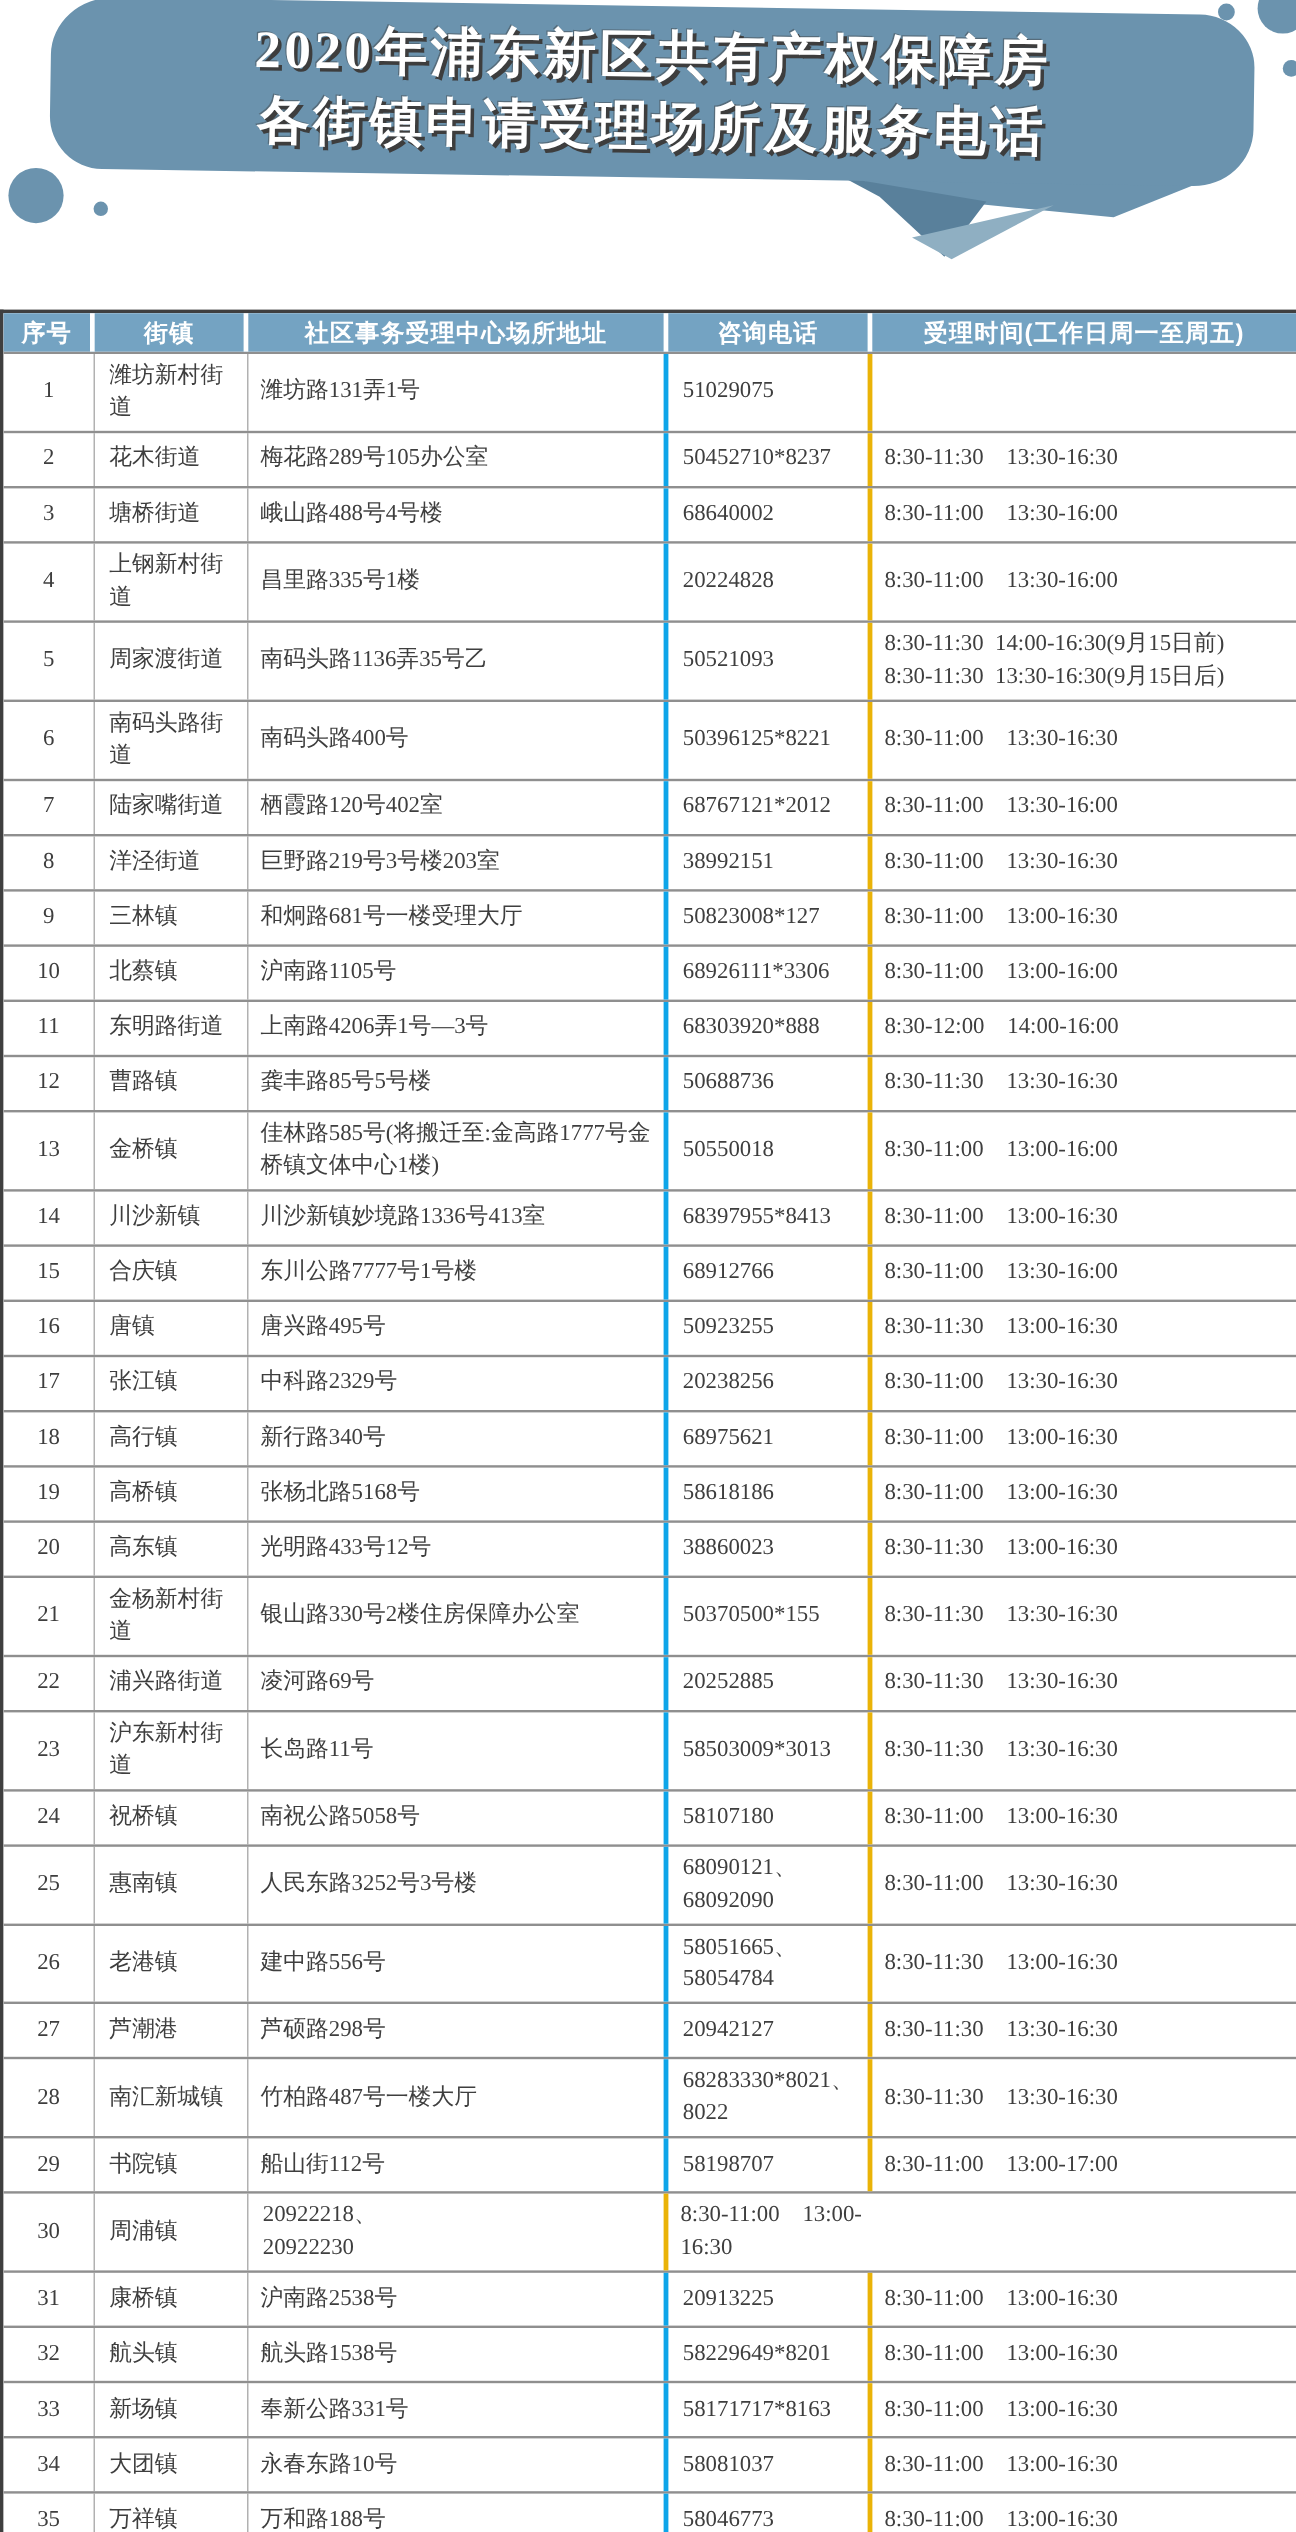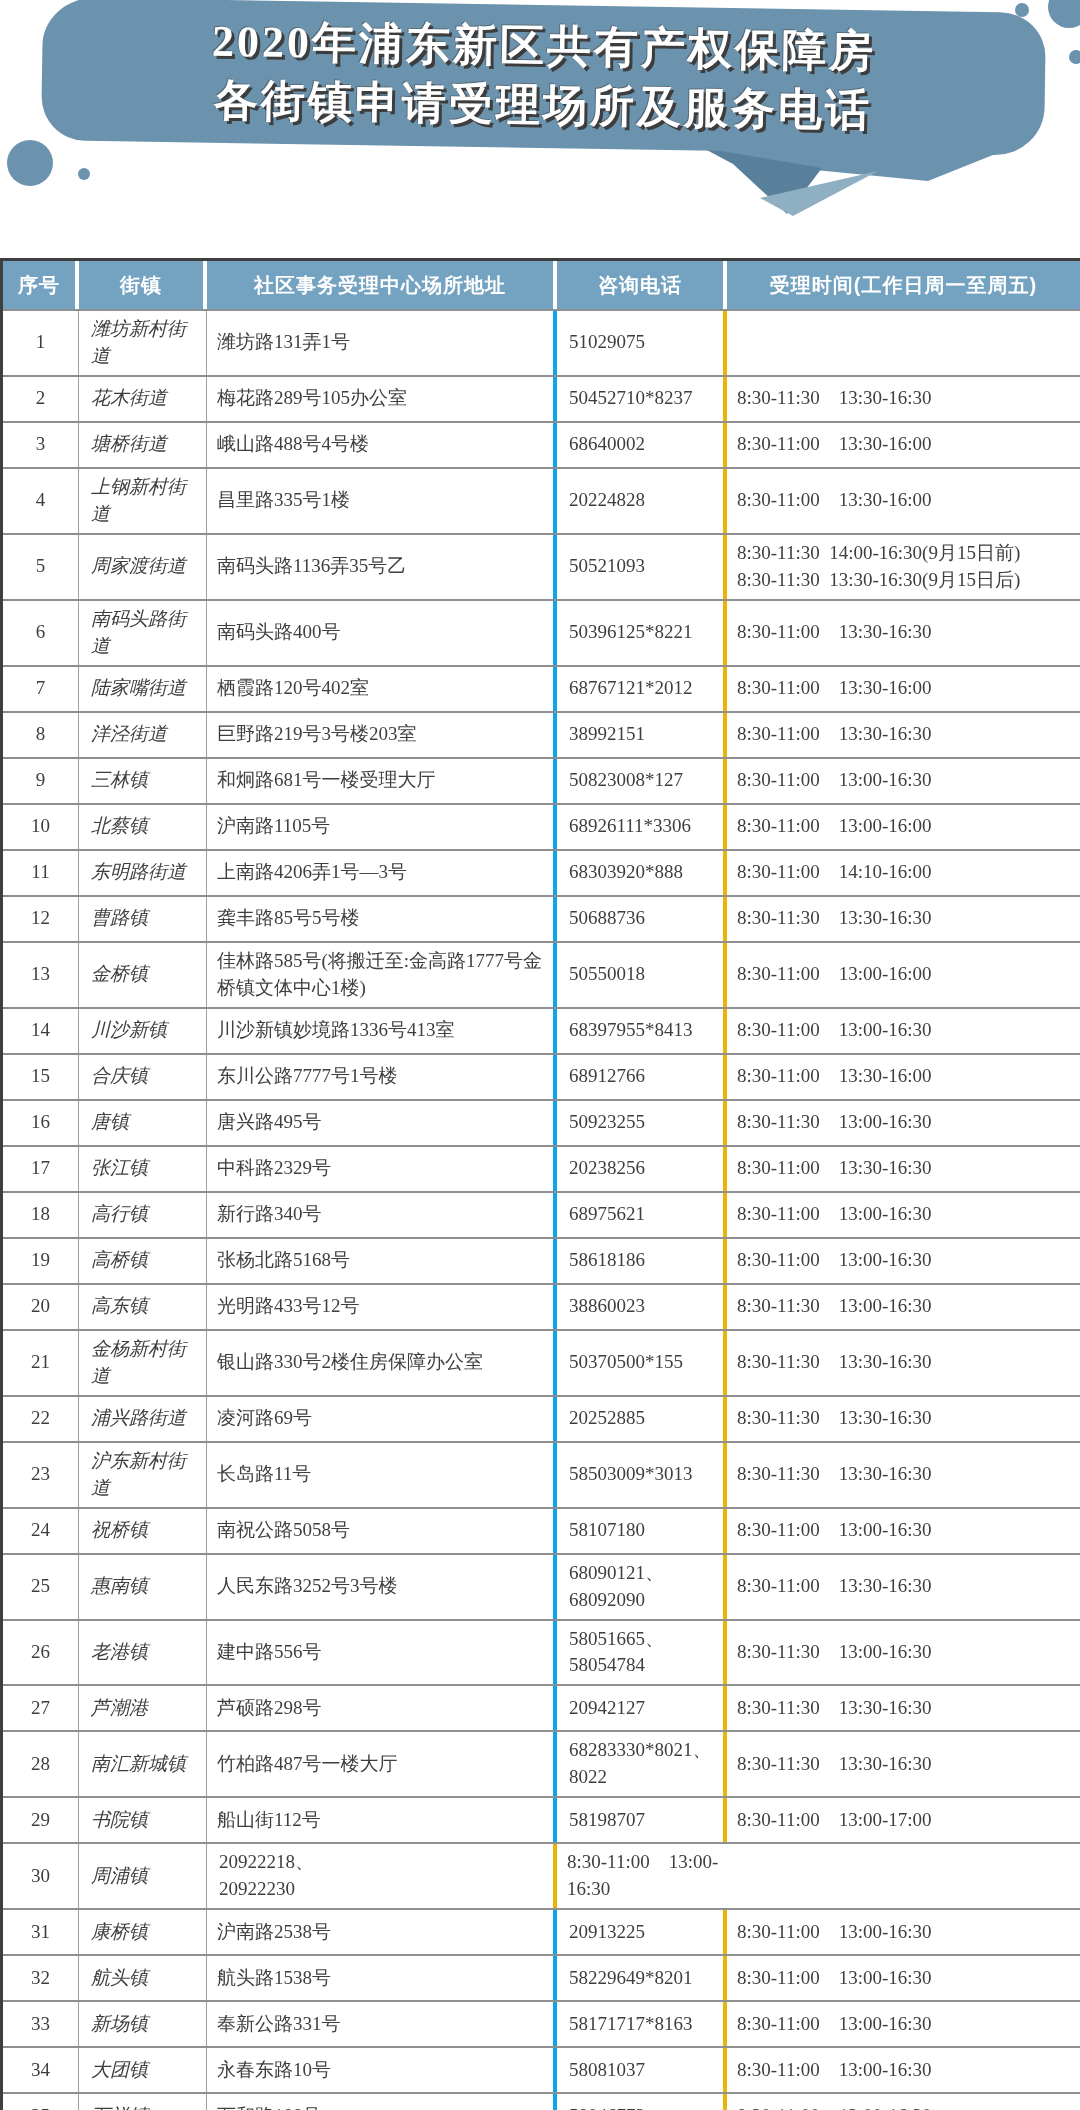--- a/index.html
+++ b/index.html
@@ -9,32 +9,32 @@
   .decor-svg{position:absolute;left:0;top:0;}
   .banner{position:absolute;left:42px;top:5px;width:1003px;height:143px;
           background:#6b93ae;border-radius:52px 46px 50px 44px / 48px 44px 48px 44px;
           transform:rotate(0.9deg);display:flex;flex-direction:column;
           justify-content:center;align-items:center;}
   .banner-line{font-family:"Liberation Serif","DejaVu Serif",serif;font-weight:700;
           font-size:44px;line-height:1.32;color:#ffffff;letter-spacing:3px;
           text-shadow:3px 3px 0 #3d3d3d,-1px -1px 0 rgba(61,61,61,.45);}
   .table{position:absolute;top:258px;left:0;width:1080px;box-sizing:border-box;
           border-top:3px solid #3f3f3f;border-left:3px solid #3f3f3f;}
-  .thead{display:grid;grid-template-columns:76px 128px 350px 170px 1fr;height:48px;background:#fff;}
+  .thead{display:grid;grid-template-columns:76px 128px 350px 170px 1fr;height:32px;background:#fff;}
   .th{background:#74a3c2;color:#fff;font-size:20px;font-weight:700;
       display:flex;align-items:center;justify-content:center;box-sizing:border-box;
       border-right:4px solid #fff;letter-spacing:1px;}
   .th:last-child{border-right:none;}
   .row{display:grid;grid-template-columns:76px 128px 350px 170px 1fr;
       border-top:2px solid #8f8f8f;min-height:44px;background:#fff;}
   .cell{display:flex;align-items:center;font-family:"Liberation Serif","DejaVu Serif",serif;
       font-size:19px;color:#3e3e3e;white-space:pre-wrap;line-height:1.42;
       padding:5px 6px;box-sizing:border-box;}
   .c-no{justify-content:center;border-right:1px solid #9e9e9e;}
-  .c-town{border-right:1px solid #9e9e9e;padding-left:12px;font-style:italic;}
+  .c-town{border-right:1px solid #9e9e9e;padding-left:12px;}
   .c-addr{border-right:4px solid #0ea5e9;padding-left:10px;}
   .c-phone{border-right:4px solid #eab308;padding-left:12px;}
   .c-time{padding-left:10px;}
 </style>
 </head>
 <body>
 
 <div class="header">
   <svg class="decor-svg" width="1080" height="258" viewBox="0 0 1080 258">
     <polygon points="703,148 1023,143 928,181 815,170" fill="#6b93ae"></polygon>
@@ -139,21 +139,21 @@
     <div class="cell c-addr">沪南路1105号</div>
     <div class="cell c-phone">68926111*3306</div>
     <div class="cell c-time">8:30-11:00    13:00-16:00</div>
   </div>
 
   <div class="row">
     <div class="cell c-no">11</div>
     <div class="cell c-town">东明路街道</div>
     <div class="cell c-addr">上南路4206弄1号—3号</div>
     <div class="cell c-phone">68303920*888</div>
-    <div class="cell c-time">8:30-11:00    14:10-16:00</div>
+    <div class="cell c-time">8:30-12:00    14:00-16:00</div>
   </div>
 
   <div class="row">
     <div class="cell c-no">12</div>
     <div class="cell c-town">曹路镇</div>
     <div class="cell c-addr">龚丰路85号5号楼</div>
     <div class="cell c-phone">50688736</div>
     <div class="cell c-time">8:30-11:30    13:30-16:30</div>
   </div>
 

